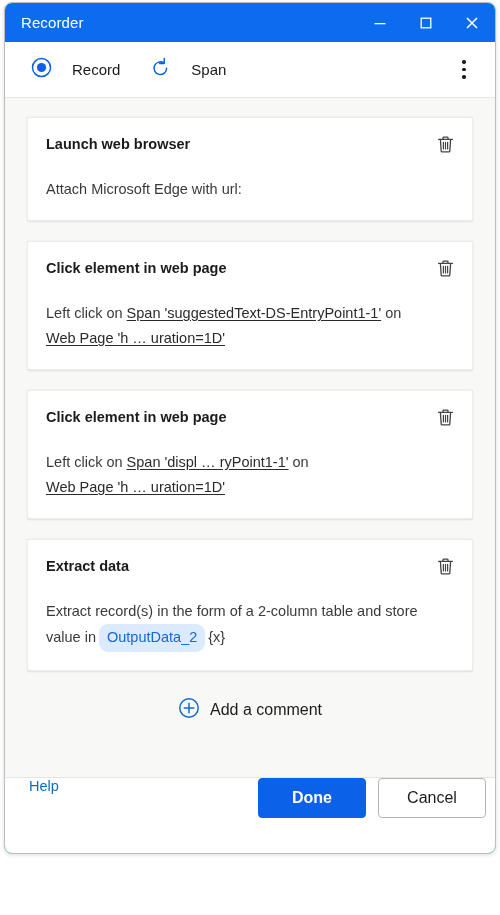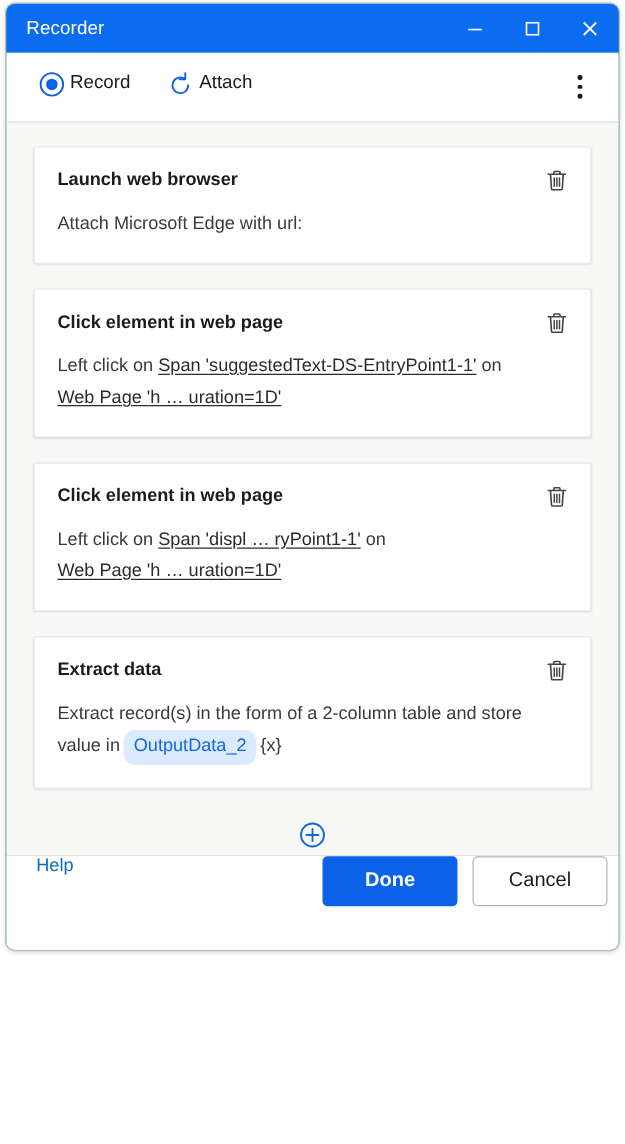--- a/index.html
+++ b/index.html
@@ -12,24 +12,24 @@
     height: 915px;
     font-family: "Liberation Sans", sans-serif;
     overflow: hidden;
   }
 
   #window {
     position: absolute;
     left: 4px;
     top: 2px;
     width: 492px;
-    height: 759px;
+    height: 852px;
     border: 1px solid #bdbdbd;
     border-radius: 8px;
-    background: #14b8a6;
+    background: #5eead4;
     box-sizing: border-box;
     display: flex;
     flex-direction: column;
     overflow: hidden;
     box-shadow: 0 1px 4px rgba(0,0,0,0.14);
   }
 
   
   #titlebar {
     height: 39px;
@@ -67,21 +67,22 @@
     min-height: 56px;
     background: #ffffff;
     border-bottom: 1px solid #e6e6e6;
     display: flex;
     align-items: center;
     padding: 0 14px 0 18px;
     box-sizing: border-box;
   }
   .tb-btn {
     display: flex;
-    gap: 4px;
+    align-items: center;
+    gap: 20px;
     padding: 6px 8px;
     border-radius: 4px;
     cursor: default;
   }
   .tb-label {
     font-size: 15px;
     color: #1b1b1b;
   }
   #tb-spacer { flex: 1; }
   #kebab {
@@ -146,21 +147,21 @@
     width: 26px;
     height: 26px;
     display: flex;
     align-items: center;
     justify-content: center;
     margin: -3px -4px 0 0;
     border-radius: 3px;
     flex: none;
   }
   .card-desc {
-    margin-top: 10px;
+    margin-top: 20px;
     font-size: 14.5px;
     color: #3a3a38;
     line-height: 25px;
   }
   .url-line {
     margin-top: 2px;
     padding-left: 4px;
   }
   .url {
     color: #3a3a38;
@@ -272,21 +273,21 @@
       </span>
       <span class="tb-label">Record</span>
     </div>
     <div class="tb-btn" style="margin-left:14px;">
       <span>
         <svg width="21" height="21" viewBox="0 0 21 21" aria-hidden="true">
           <path d="M16.6 11.2 a6.3 6.3 0 1 1 -2.6 -5.1" fill="none" stroke="#0b61e8" stroke-width="1.5" stroke-linecap="round"></path>
           <path d="M14.2 1.6 L14.2 6.4 L9.6 6.4" fill="none" stroke="#0b61e8" stroke-width="1.5" stroke-linecap="round" stroke-linejoin="round"></path>
         </svg>
       </span>
-      <span class="tb-label">Attach</span>
+      <span class="tb-label">Span</span>
     </div>
     <div id="tb-spacer"></div>
     <div id="kebab">
       <i></i>
       <i></i>
       <i></i>
     </div>
   </div>
 
   <div id="body">
@@ -364,20 +365,21 @@
         </div>
       </div>
 
       <div id="add-comment">
         <span>
           <svg width="22" height="22" viewBox="0 0 22 22" aria-hidden="true">
             <circle cx="11" cy="11" r="9.2" fill="none" stroke="#1268d8" stroke-width="1.5"></circle>
             <path d="M11 6.2 V15.8 M6.2 11 H15.8" stroke="#1268d8" stroke-width="1.5" stroke-linecap="round"></path>
           </svg>
         </span>
+        <span id="add-comment-label">Add a comment</span>
       </div>
 
     </div>
   </div>
 
   <div id="footer">
     <a id="help-link" href="#">Help</a>
     <div id="footer-spacer"></div>
     <div class="btn" id="done-btn">Done</div>
     <div class="btn" id="cancel-btn">Cancel</div>

